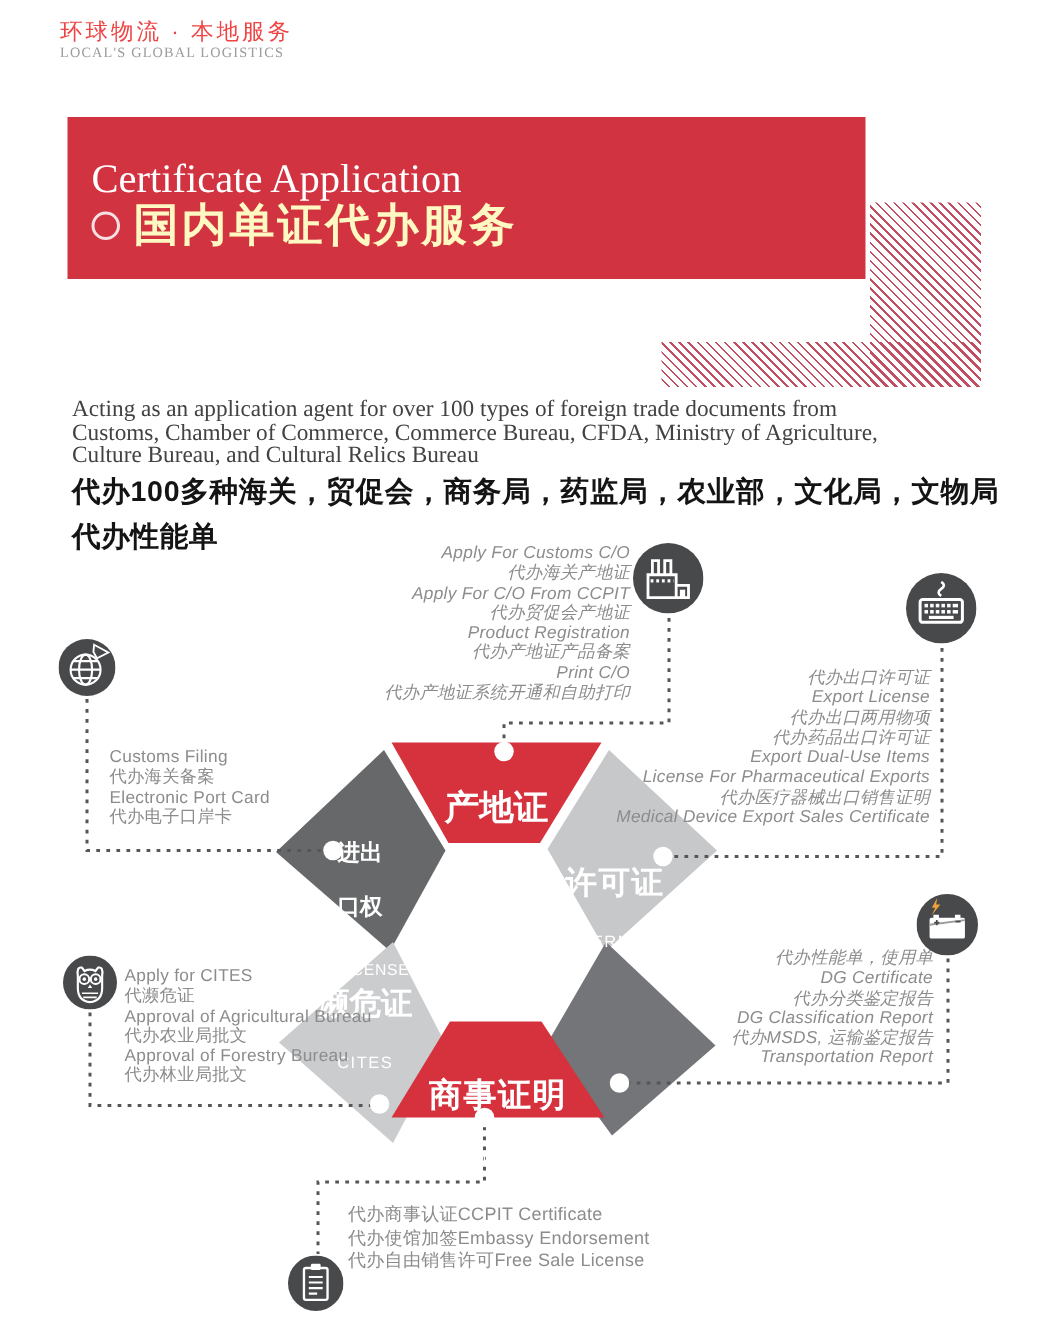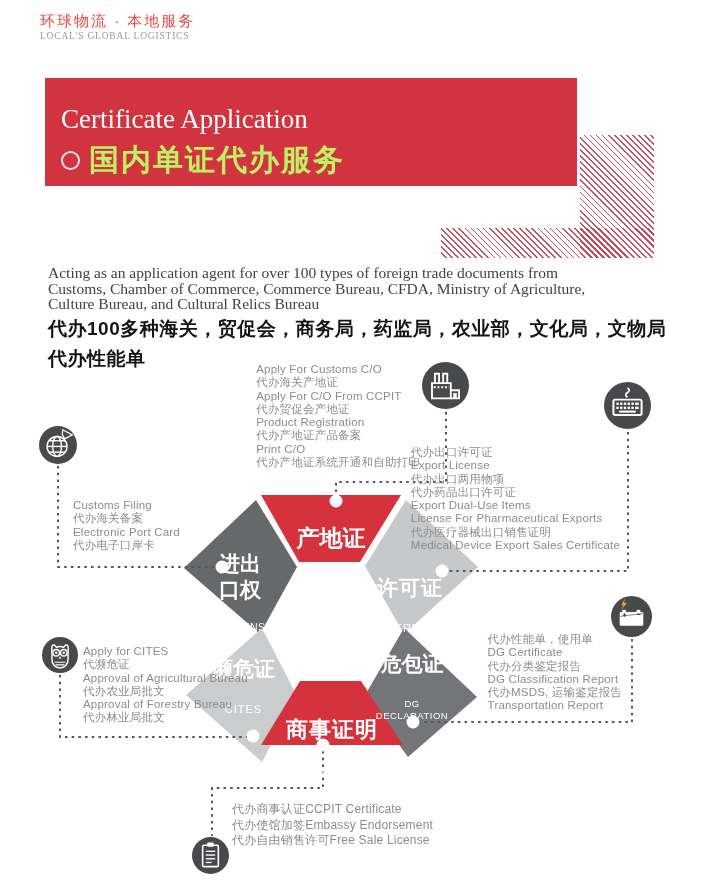--- a/index.html
+++ b/index.html
@@ -9,58 +9,58 @@
 
   
   .logo-cn{left:40px;top:12px;font-size:15px;color:#ef4444;letter-spacing:2px;}
   .logo-en{left:40px;top:31px;font-family:"Liberation Serif","DejaVu Serif",serif;
            font-size:9.5px;color:#9b9b9b;letter-spacing:0.8px;}
 
   
   .banner{left:45px;top:78px;width:532px;height:108px;background:#d23340;}
   .banner-en{position:absolute;left:16px;top:26px;color:#fff;font-size:27px;
              font-family:"Liberation Serif","DejaVu Serif",serif;}
-  .banner-cn-row{position:absolute;left:16px;top:62px;color:#bef264;display:flex;align-items:center;}
+  .banner-cn-row{position:absolute;left:16px;top:52px;color:#fef9c3;display:flex;align-items:center;}
   .ring{display:inline-block;width:15px;height:15px;border:2.5px solid #f7dfe2;border-radius:50%;
         margin-right:9px;flex:0 0 auto;}
   .banner-cn{font-size:30px;font-weight:bold;letter-spacing:2px;}
 
   
   .hatch{background:repeating-linear-gradient(45deg,rgba(255,255,255,0) 0px,rgba(255,255,255,0) 3.1px,#c24e62 3.1px,#c24e62 4.3px);}
   .hatch-a{left:580px;top:135px;width:74px;height:123px;}
   .hatch-b{left:441px;top:228px;width:213px;height:30px;}
 
   
   .intro-en{left:48px;top:265px;width:648px;font-family:"Liberation Serif","DejaVu Serif",serif;
             font-size:15.5px;line-height:15.5px;color:#424242;white-space:pre-line;}
   .intro-cn{left:48px;top:314px;width:640px;font-size:19px;font-weight:bold;color:#141414;
             line-height:30px;white-space:pre-line;letter-spacing:0.5px;}
 
   
   .svc{font-size:11.5px;line-height:13.3px;color:#8c8c8c;letter-spacing:0.2px;}
   .svc .ln{white-space:nowrap;}
-  .svc-right{}
+  .svc-right{text-align:right;font-style:italic;}
   .list-co{right:281px;top:363px;}
   .list-permit{right:81px;top:446px;}
   .list-customs{left:73px;top:499px;}
   .list-cites{left:83px;top:645px;}
   .list-dg{right:79px;top:633px;}
   .list-ccpit{left:232px;top:802px;font-size:12px;line-height:15.5px;}
 
   
   .diagram{left:0;top:0;width:701px;height:881px;}
 
   
   .hex-label{color:#fff;text-align:center;white-space:pre-line;}
   .hex-cn{font-weight:bold;}
   .hex-en{letter-spacing:1px;}
   .lab-co{left:269px;top:505px;width:124px;}
   .lab-co .hex-cn{font-size:23px;}  .lab-co .hex-en{font-size:11px;margin-top:1px;}
   .lab-ie{left:195px;top:533px;width:90px;}
-  .lab-ie .hex-cn{font-size:21px;line-height:26px;}  .lab-ie .hex-en{font-size:10.5px;margin-top:0;letter-spacing:0.5px;}
+  .lab-ie .hex-cn{font-size:15px;line-height:36px;}  .lab-ie .hex-en{font-size:10.5px;margin-top:0;letter-spacing:0.5px;}
   .lab-permit{left:362px;top:556px;width:96px;}
   .lab-permit .hex-cn{font-size:21px;letter-spacing:1px;}  .lab-permit .hex-en{font-size:11px;margin-top:2px;}
   .lab-cites{left:196px;top:637px;width:95px;}
   .lab-cites .hex-cn{font-size:21px;}  .lab-cites .hex-en{font-size:11px;margin-top:2px;}
   .lab-dg{left:362px;top:632px;width:100px;}
   .lab-dg .hex-cn{font-size:21px;}  .lab-dg .hex-en{font-size:9.5px;line-height:12px;margin-top:2px;letter-spacing:0.5px;}
   .lab-ccpit{left:262px;top:697px;width:140px;}
   .lab-ccpit .hex-cn{font-size:22px;letter-spacing:1px;}  .lab-ccpit .hex-en{font-size:10px;margin-top:3px;}
 
   
@@ -133,25 +133,20 @@
 口权</div>
     <div class="hex-en">I/E LICENSE</div>
   </div>
   <div class="abs hex-label lab-permit">
     <div class="hex-cn">许可证</div>
     <div class="hex-en">PERMIT</div>
   </div>
   <div class="abs hex-label lab-cites">
     <div class="hex-cn">濒危证</div>
     <div class="hex-en">CITES</div>
-  </div>
-  <div class="abs hex-label lab-dg">
-    <div class="hex-cn">危包证</div>
-    <div class="hex-en">DG
-DECLARATION</div>
   </div>
   <div class="abs hex-label lab-ccpit">
     <div class="hex-cn">商事证明</div>
     <div class="hex-en">CCPIT CERTIFICATE</div>
   </div>
 
   <div class="abs svc svc-right list-co">
       <div class="ln">Apply For Customs C/O</div>
       <div class="ln">代办海关产地证</div>
       <div class="ln">Apply For C/O From CCPIT</div>

